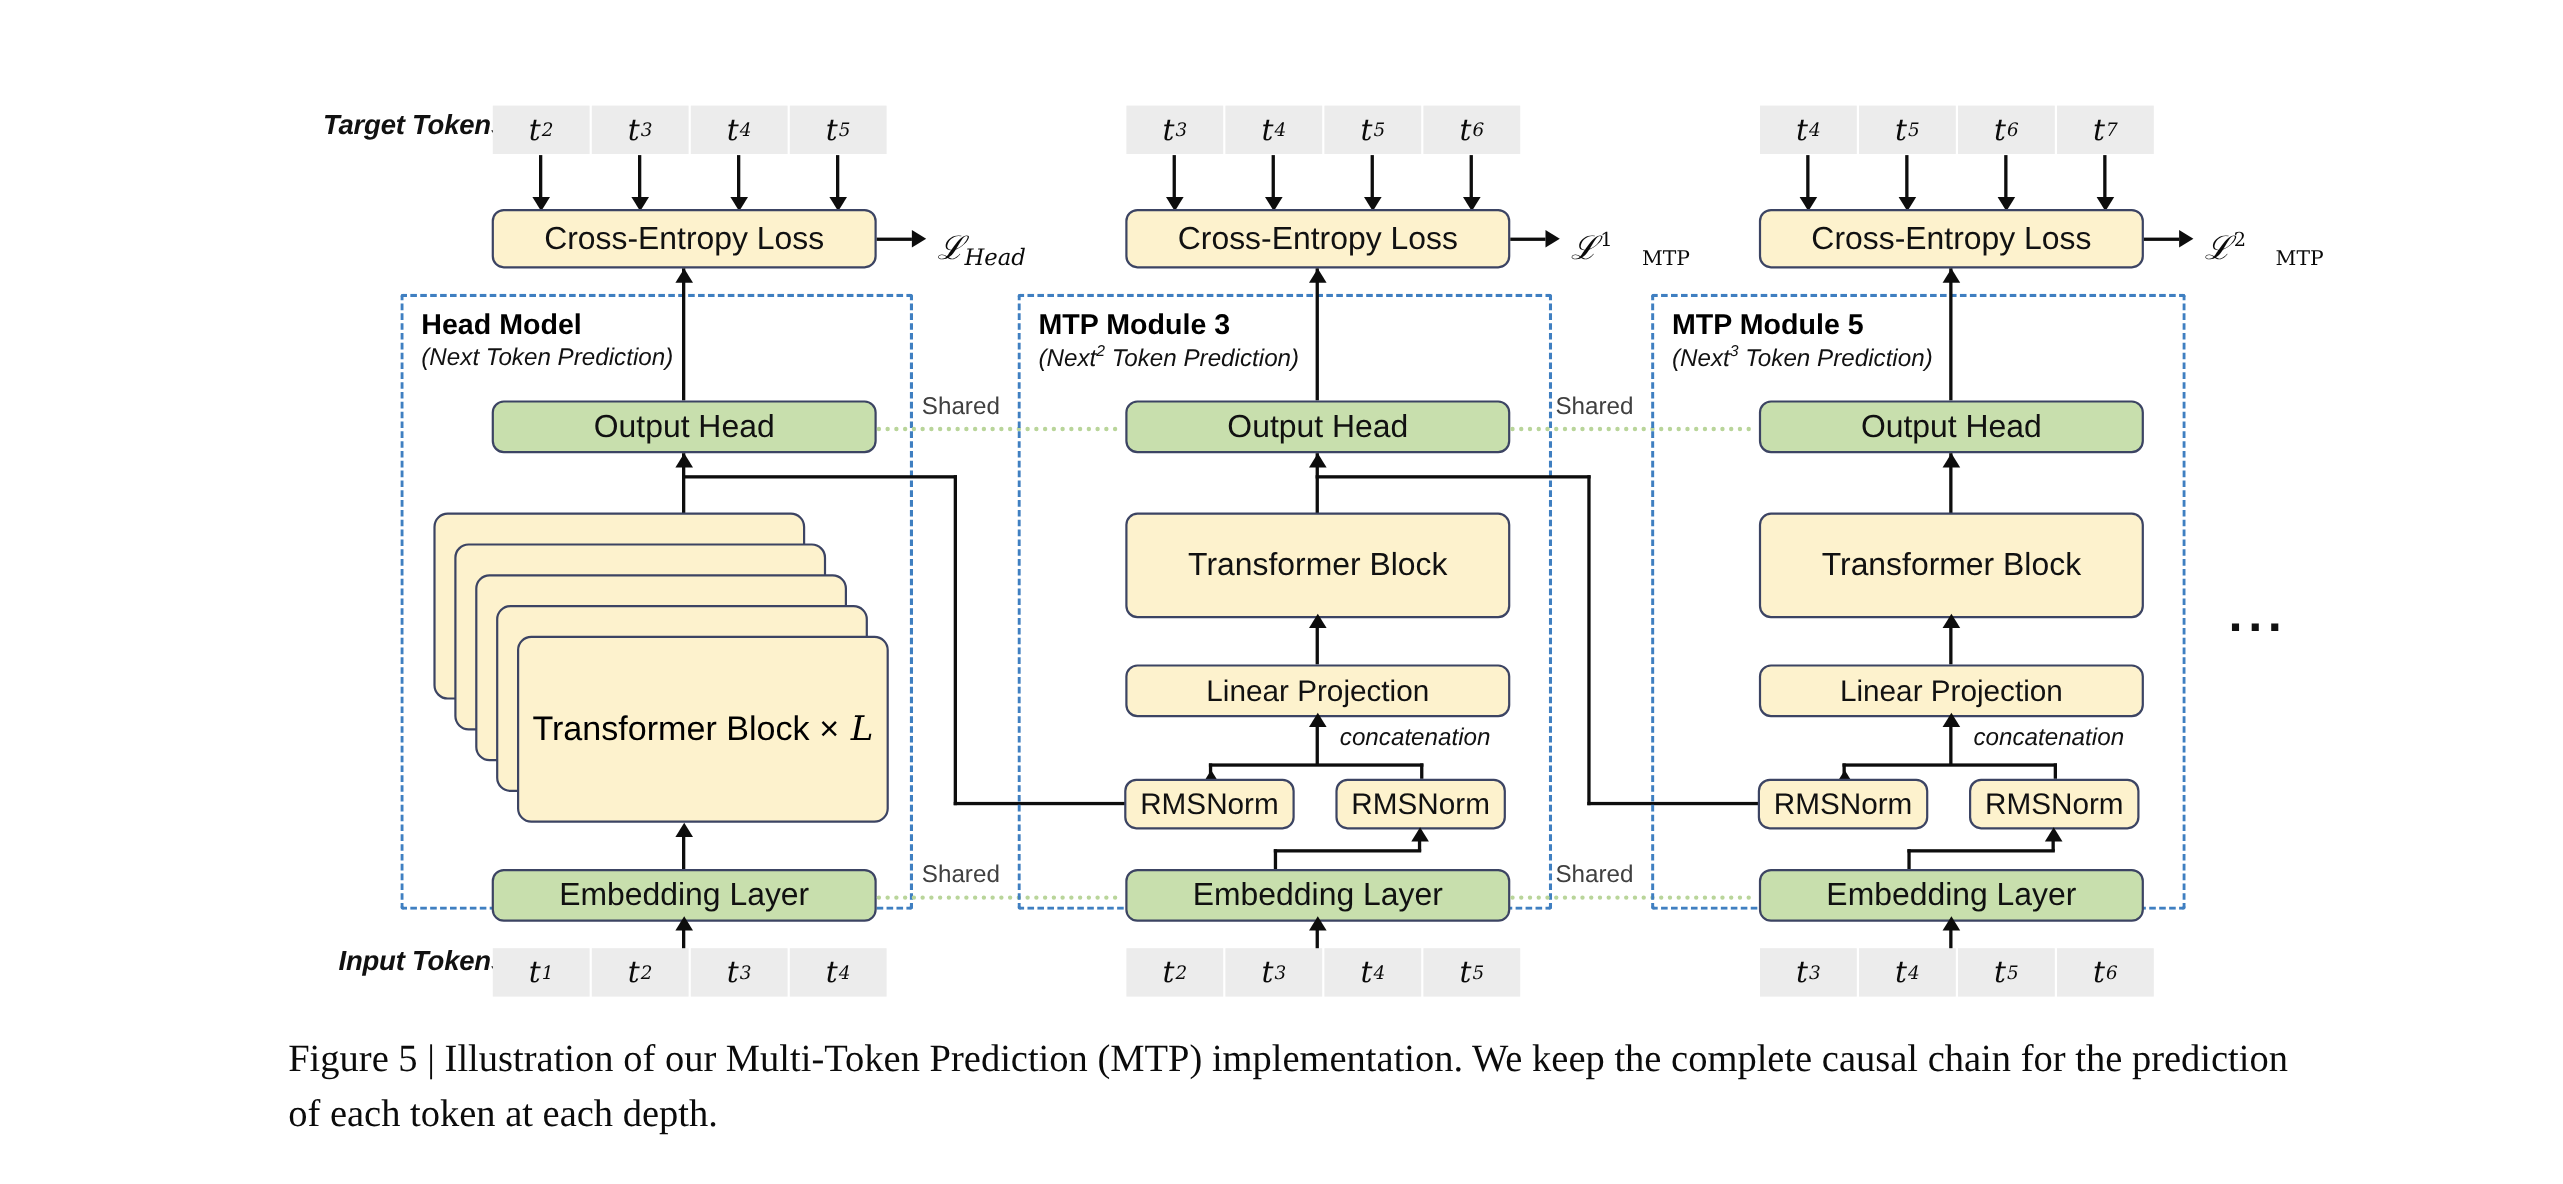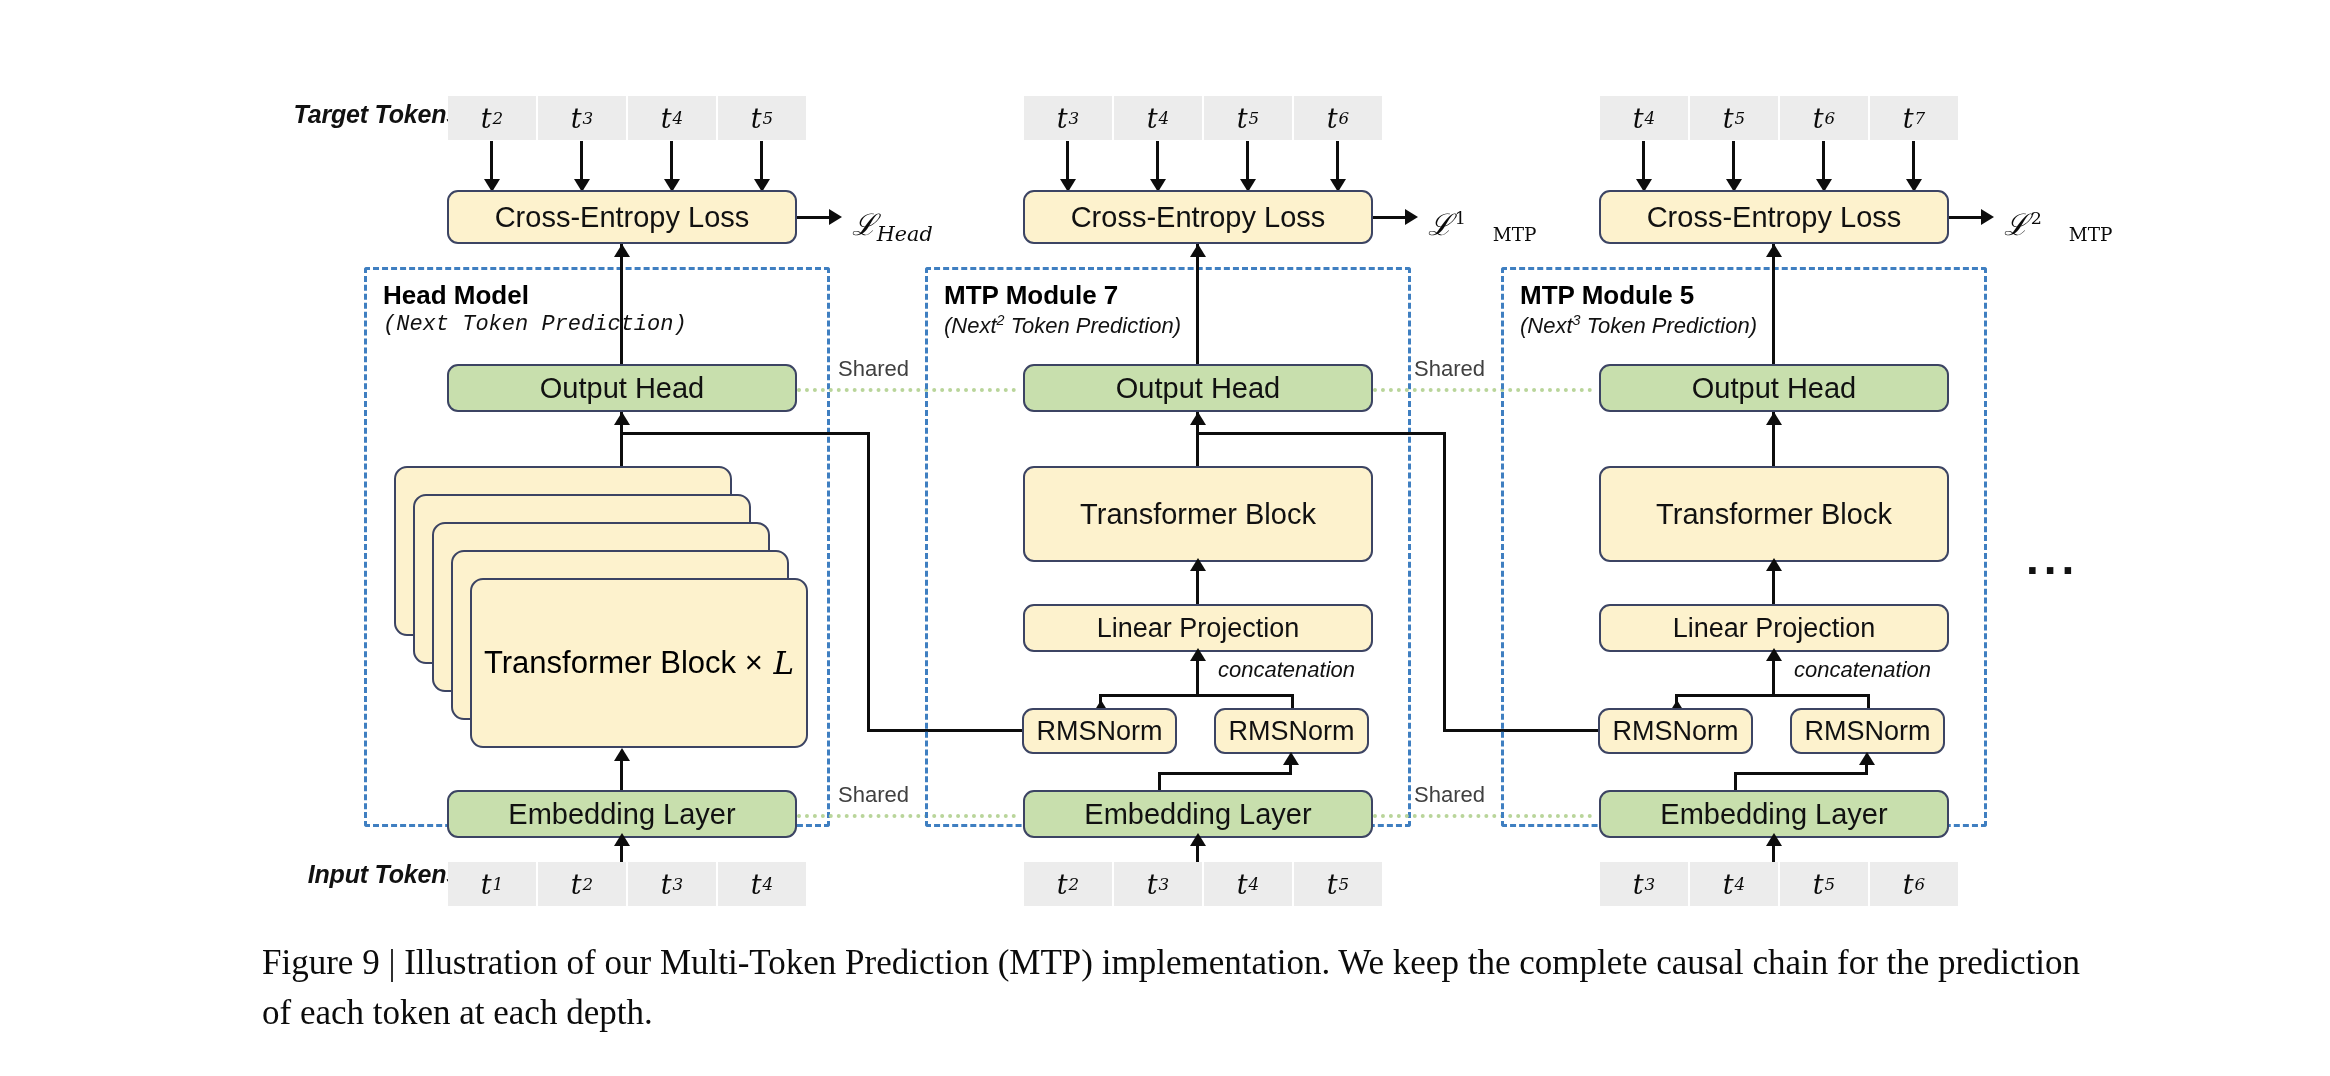--- a/index.html
+++ b/index.html
@@ -221,21 +221,21 @@
 
   <div class="abs hline" style="left:797px; top:216px; width:32px;"></div>
   <div class="abs arrow-right" style="left:829px; top:209px;"></div>
   <div class="abs loss" style="left:852px; top:203px;">
     <span class="cal">ℒ</span><span class="subit">Head</span>
   </div>
 
   <div class="abs module-frame" style="left:364px; top:267px; width:466px; height:560px;"></div>
 
   <div class="abs module-title" style="left:383px; top:282px;">Head Model</div>
-  <div class="abs module-sub" style="left:383px; top:313px;font-family:Liberation Mono, monospace;">(Next Token Prediction)</div>
+  <div class="abs module-sub" style="left:383px; top:313px;">(Next Token Prediction)</div>
 
   <div class="abs vline" style="left:620px; top:244px; height:120px;"></div>
   <div class="abs arrow-up" style="left:614px; top:244px;"></div>
 
   <div class="abs box green" style="left:447px; top:364px; width:350px; height:48px;">Output Head</div>
 
   <div class="abs shared-line" style="left:797px; top:388px; width:219px;"></div>
   <div class="abs shared-label" style="left:838px; top:356px;">Shared</div>
 
   <div class="abs vline" style="left:620px; top:412px; height:60px;"></div>
@@ -312,21 +312,21 @@
   <div class="abs box yellow" style="left:1023px; top:190px; width:350px; height:54px;">Cross-Entropy Loss</div>
 
   <div class="abs hline" style="left:1373px; top:216px; width:32px;"></div>
   <div class="abs arrow-right" style="left:1405px; top:209px;"></div>
   <div class="abs loss" style="left:1428px; top:203px;">
     <span class="cal">ℒ</span><span class="supsub"><span class="sup">1</span><span class="sub">MTP</span></span>
   </div>
 
   <div class="abs module-frame" style="left:925px; top:267px; width:486px; height:560px;"></div>
 
-  <div class="abs module-title" style="left:944px; top:282px;">MTP Module 7</div>
+  <div class="abs module-title" style="left:944px; top:282px;">MTP Module 3</div>
   <div class="abs module-sub" style="left:944px; top:313px;">
     <span>(Next</span><sup>2</sup><span> Token Prediction)</span>
   </div>
 
   <div class="abs vline" style="left:1196px; top:244px; height:120px;"></div>
   <div class="abs arrow-up" style="left:1190px; top:244px;"></div>
 
   <div class="abs box green" style="left:1023px; top:364px; width:350px; height:48px;">Output Head</div>
 
   <div class="abs shared-line" style="left:1373px; top:388px; width:219px;"></div>
@@ -476,15 +476,15 @@
     <span>t</span>
       <sub>5</sub>
   </div>
   <div class="abs token" style="left:1870px; top:862px; width:88px;">
     <span>t</span>
       <sub>6</sub>
   </div>
 
   <div class="abs ellipsis" style="left:2026px; top:535px;">...</div>
 
-  <div class="abs caption" style="left:262px; top:938px; width:1818px;">Figure 9 | Illustration of our Multi-Token Prediction (MTP) implementation. We keep the complete causal chain for the prediction of each token at each depth.</div>
+  <div class="abs caption" style="left:262px; top:938px; width:1818px;">Figure 5 | Illustration of our Multi-Token Prediction (MTP) implementation. We keep the complete causal chain for the prediction of each token at each depth.</div>
 
 </div>
 
 </body></html>

